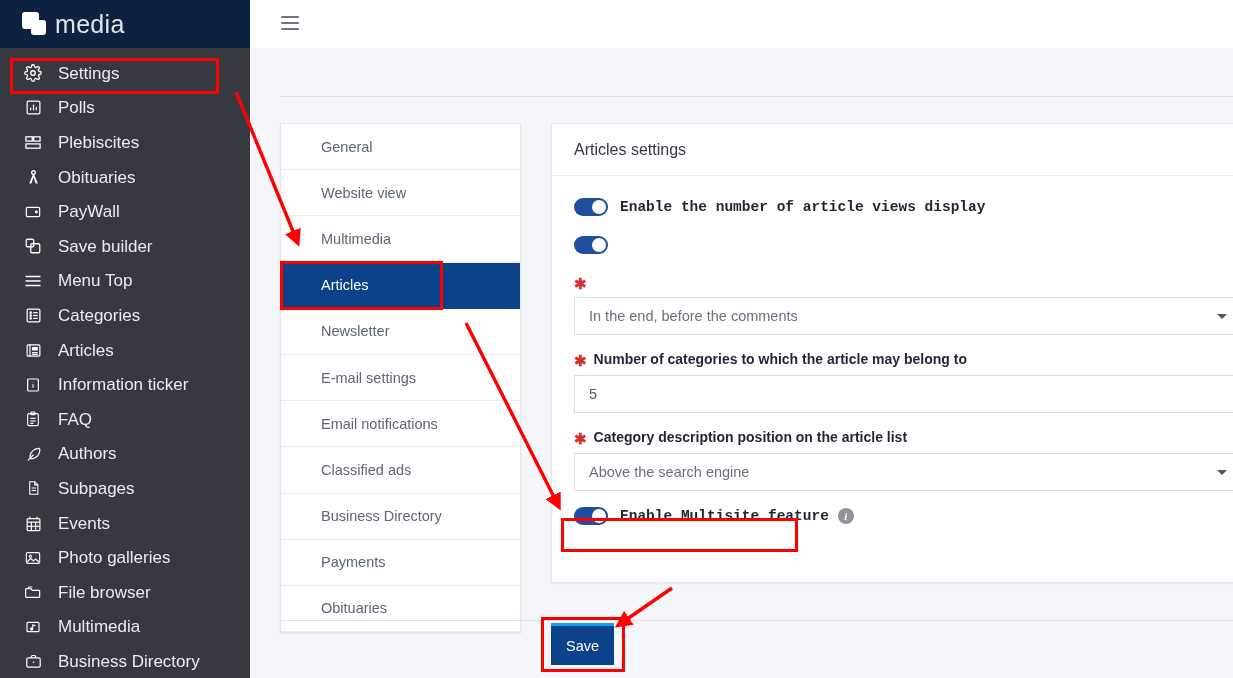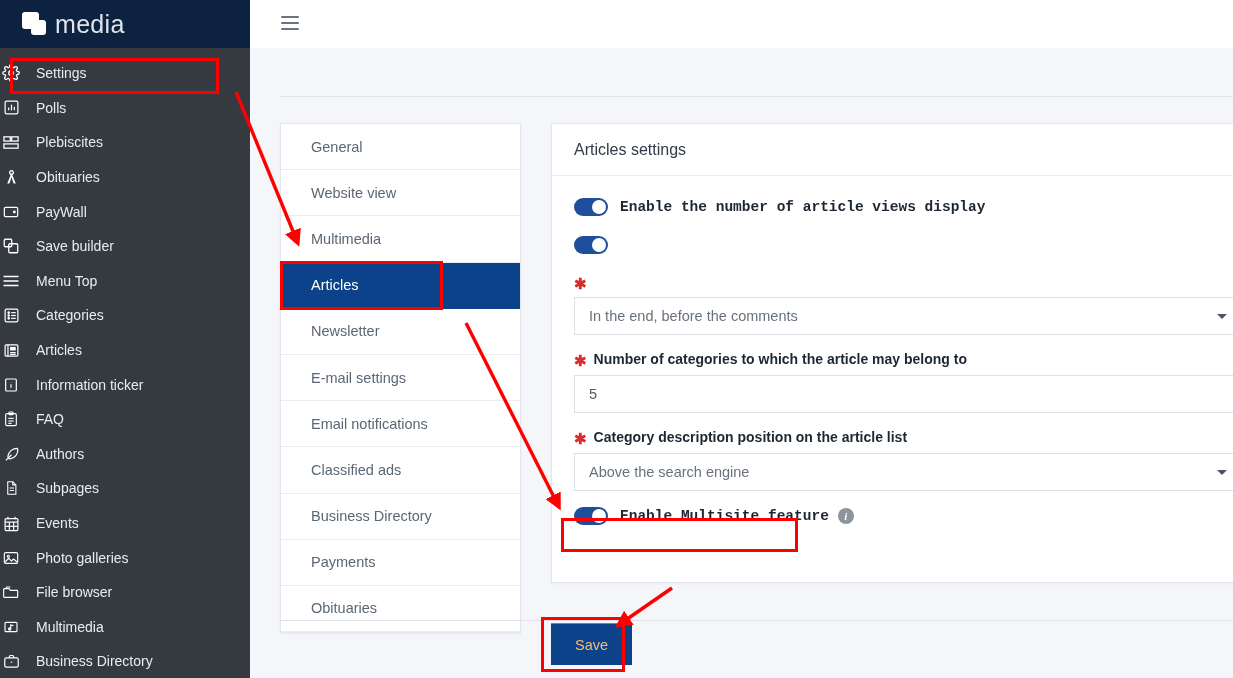--- a/index.html
+++ b/index.html
@@ -50,22 +50,23 @@
   .brand-text {
     color: #dfe4ea;
     font-size: 25px;
     letter-spacing: 0.3px;
     font-weight: 400;
   }
   .nav { padding-top: 8px; }
   .nav-item {
     display: flex; align-items: center;
     height: 34.6px;
+    padding-left: 22px;
     color: #e9ecef;
-    font-size: 14px;
+    font-size: 17px;
     cursor: pointer;
     white-space: nowrap;
   }
   .nav-item .ico {
     width: 22px; height: 20px;
     margin-right: 14px;
     flex: none;
     display: flex; align-items: center; justify-content: center;
     color: #ffffff;
   }
@@ -104,21 +105,21 @@
   .tabs-card {
     position: absolute; left: 30px; top: 75px;
     width: 241px;
     background: #ffffff;
     border: 1px solid #e3e7ec;
     box-shadow: 0 1px 2px rgba(0,0,0,0.05);
   }
   .tab-item {
     height: 46.2px;
     display: flex; align-items: center;
-    padding-left: 30px;
+    padding-left: 40px;
     font-size: 14.5px;
     color: #5a6775;
     border-bottom: 1px solid #e9edf1;
     cursor: pointer;
     white-space: nowrap;
     text-align: right;
   }
   .tab-item.active {
     background: #0b4289;
     color: #ffffff;
@@ -225,25 +226,25 @@
   }
 
   
   .footer-divider {
     position: absolute; left: 30px; top: 572px;
     width: 953px; height: 1px;
     background: #dfe3e8;
   }
   .save-btn {
     position: absolute; left: 301px; top: 575px;
-    width: 81px; height: 42px;
+    width: 63px; height: 42px;
     background: #0b4289;
     border: none;
-    border-top: 1px solid #0ea5e9;
-    color: #fdba74;
+    border-top: 3px solid #0ea5e9;
+    color: #ffffff;
     font-size: 14.5px;
     font-family: "Liberation Sans", sans-serif;
     cursor: pointer;
   }
 
   
   .anno {
     position: absolute;
     border: 3px solid #ff0000;
     pointer-events: none;

